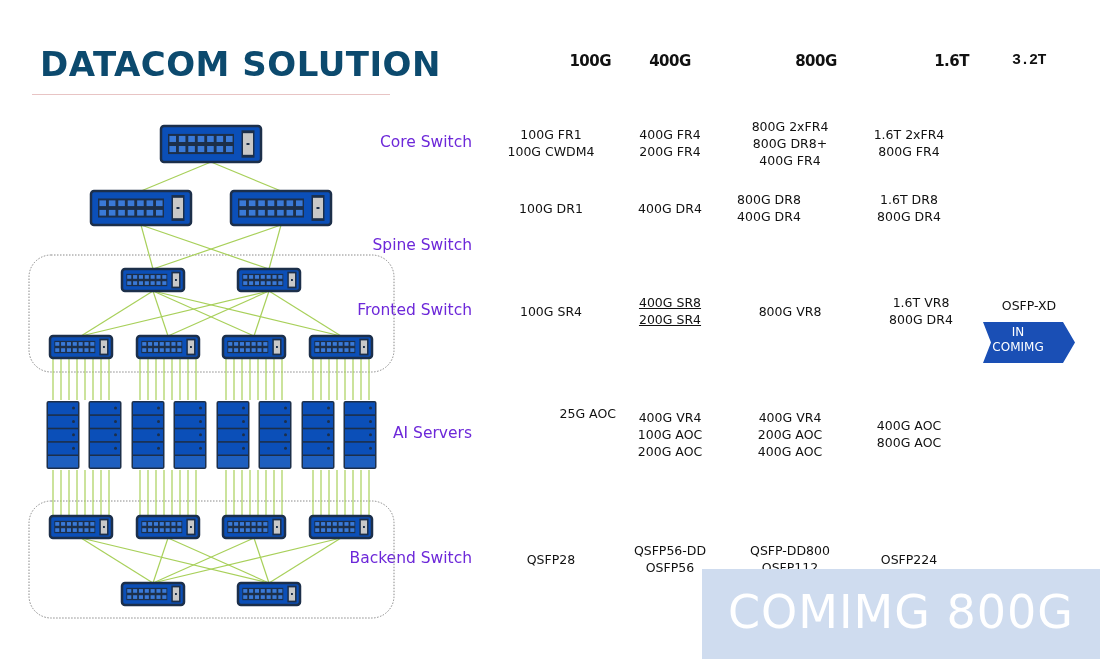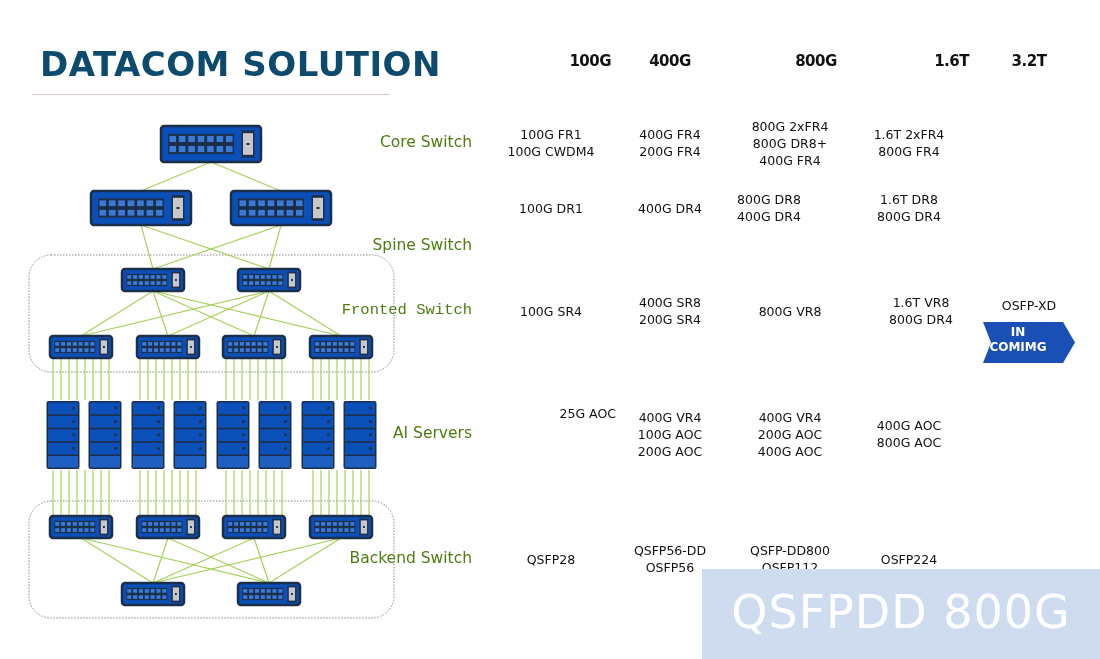--- a/index.html
+++ b/index.html
@@ -3,42 +3,42 @@
 <meta charset="utf-8">
 <style>
   html, body { margin:0; padding:0; }
   body { width:1100px; height:659px; background:#ffffff; position:relative; overflow:hidden;
          font-family:"DejaVu Sans", sans-serif; color:#111; }
   .title { position:absolute; left:40px; top:44px; font-size:34px; font-weight:bold; color:#0c4a6e;
            letter-spacing:0.5px; font-family:"DejaVu Sans", sans-serif; }
   .title-rule { position:absolute; left:32px; top:94px; width:358px; height:1px; background:#e8c4c4; }
   .col-head { position:absolute; top:52px; width:120px; text-align:center; font-size:15px; font-weight:bold;
               letter-spacing:-0.5px; }
-  .row-label { position:absolute; width:200px; right:628px; text-align:right; font-size:15.5px; color:#4d7c0f; }
+  .row-label { position:absolute; width:200px; right:628px; text-align:right; font-size:15.5px; color:#6d28d9; }
   .cell { position:absolute; width:130px; text-align:center; font-size:12.5px; line-height:17px; color:#111; }
   .badge { position:absolute; left:983px; top:322px; width:92px; height:41px; }
   .badge-text { position:absolute; left:983px; top:325px; width:70px; text-align:center; color:#fff;
-                font-size:12px; font-weight:bold; line-height:15px; }
+                font-size:12px; font-weight:normal; line-height:15px; }
   .watermark { position:absolute; left:702px; top:569px; width:398px; height:90px; background:#cfdcef; }
   .watermark-text { position:absolute; left:702px; top:585px; width:398px; text-align:center;
                     font-size:46px; color:#ffffff; letter-spacing:1px; font-family:"DejaVu Sans", sans-serif; }
   svg#net { position:absolute; left:0; top:0; }
 </style>
 </head>
 <body>
 
 <div class="title">DATACOM SOLUTION</div>
 <div class="title-rule"></div>
 
 <div id="col-heads">
     <div class="col-head" style="left: 491px; text-align: right;">100G</div>
     <div class="col-head" style="left: 610px;">400G</div>
     <div class="col-head" style="left: 756px;">800G</div>
     <div class="col-head" style="left: 849px; text-align: right;">1.6T</div>
-    <div class="col-head" style="left: 969px;">3.2T</div>
+    <div class="col-head" style="left: 969px; font-family: Liberation Mono, monospace;">3.2T</div>
   </div>
 <div id="rows">
     <div class="row-label" style="top: 133px;">Core Switch</div>
     <div class="cell" style="left: 486px; top: 126px;">
       <div>100G FR1</div>
       <div>100G CWDM4</div>
     </div>
     <div class="cell" style="left: 605px; top: 126px;">
       <div>400G FR4</div>
       <div>200G FR4</div>
@@ -60,25 +60,25 @@
       <div>400G DR4</div>
     </div>
     <div class="cell" style="left: 704px; top: 191px;">
       <div>800G DR8</div>
       <div>400G DR4</div>
     </div>
     <div class="cell" style="left: 844px; top: 191px;">
       <div>1.6T DR8</div>
       <div>800G DR4</div>
     </div>
-    <div class="row-label" style="top: 301px; font-family: Liberation Mono, monospace;">Fronted Switch</div>
+    <div class="row-label" style="top: 301px;">Fronted Switch</div>
     <div class="cell" style="left: 486px; top: 302.5px;">
       <div>100G SR4</div>
     </div>
-    <div class="cell" style="left: 605px; top: 294px;">
+    <div class="cell" style="left: 605px; top: 294px; text-decoration: underline;">
       <div>400G SR8</div>
       <div>200G SR4</div>
     </div>
     <div class="cell" style="left: 725px; top: 302.5px;">
       <div>800G VR8</div>
     </div>
     <div class="cell" style="left: 856px; top: 294px;">
       <div>1.6T VR8</div>
       <div>800G DR4</div>
     </div>
@@ -624,13 +624,13 @@
       <rect x="266.5997142857143" y="595.232" width="4.092" height="3.6959999999999997" fill="#3a7ad8"></rect>
       <rect x="272.4454285714286" y="595.232" width="4.092" height="3.6959999999999997" fill="#3a7ad8"></rect>
       <rect x="278.29114285714286" y="595.232" width="4.092" height="3.6959999999999997" fill="#3a7ad8"></rect>
       <rect x="287.34" y="585.64" width="9.2" height="16.72" fill="#1c2f4a"></rect>
       <rect x="288.84" y="587.4" width="6.2" height="13.2" fill="#c8c8c8"></rect>
       <rect x="291.01" y="593" width="1.8599999999999999" height="2" fill="#1c2f4a"></rect>
     </g>
   </svg>
 
 <div class="watermark"></div>
-<div class="watermark-text">QSFPDD 800G</div>
+<div class="watermark-text">COMIMG 800G</div>
 
 </body></html>

